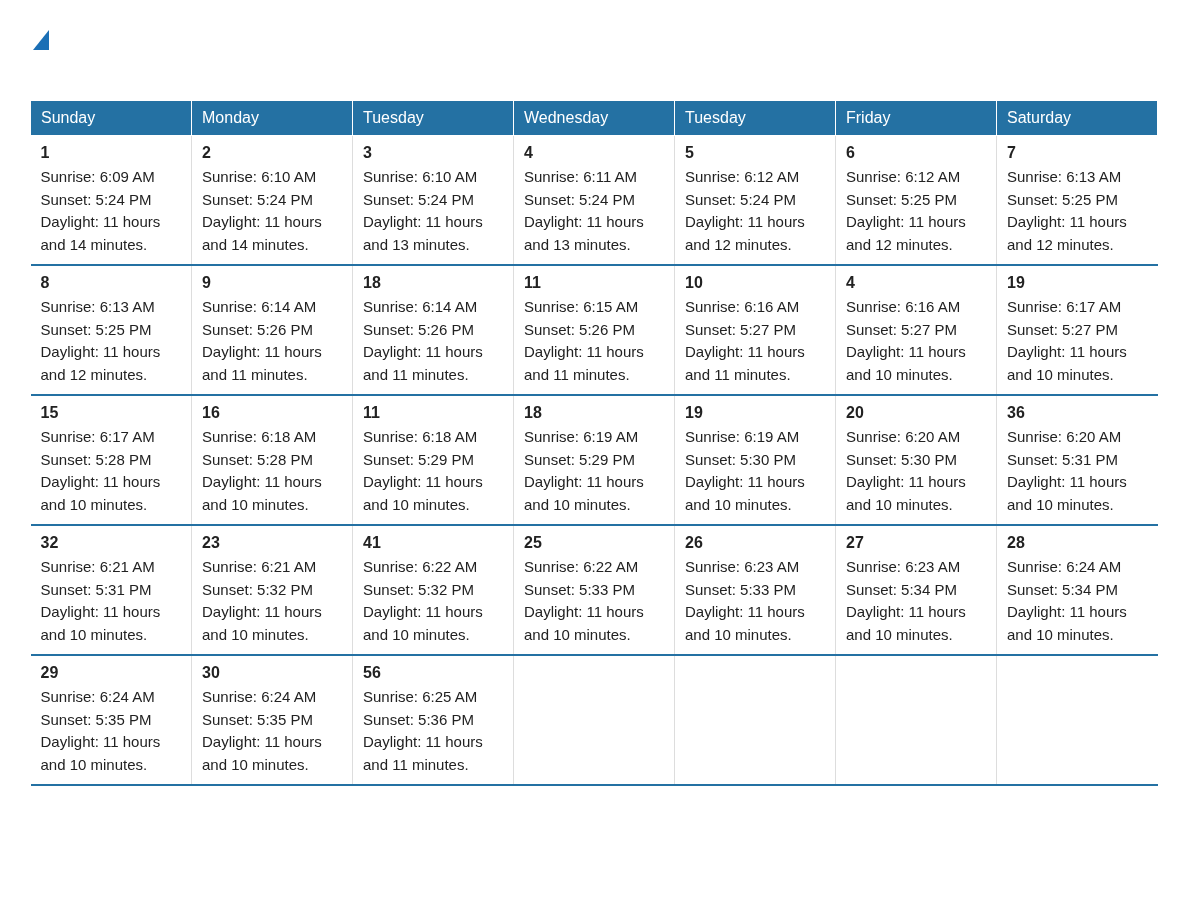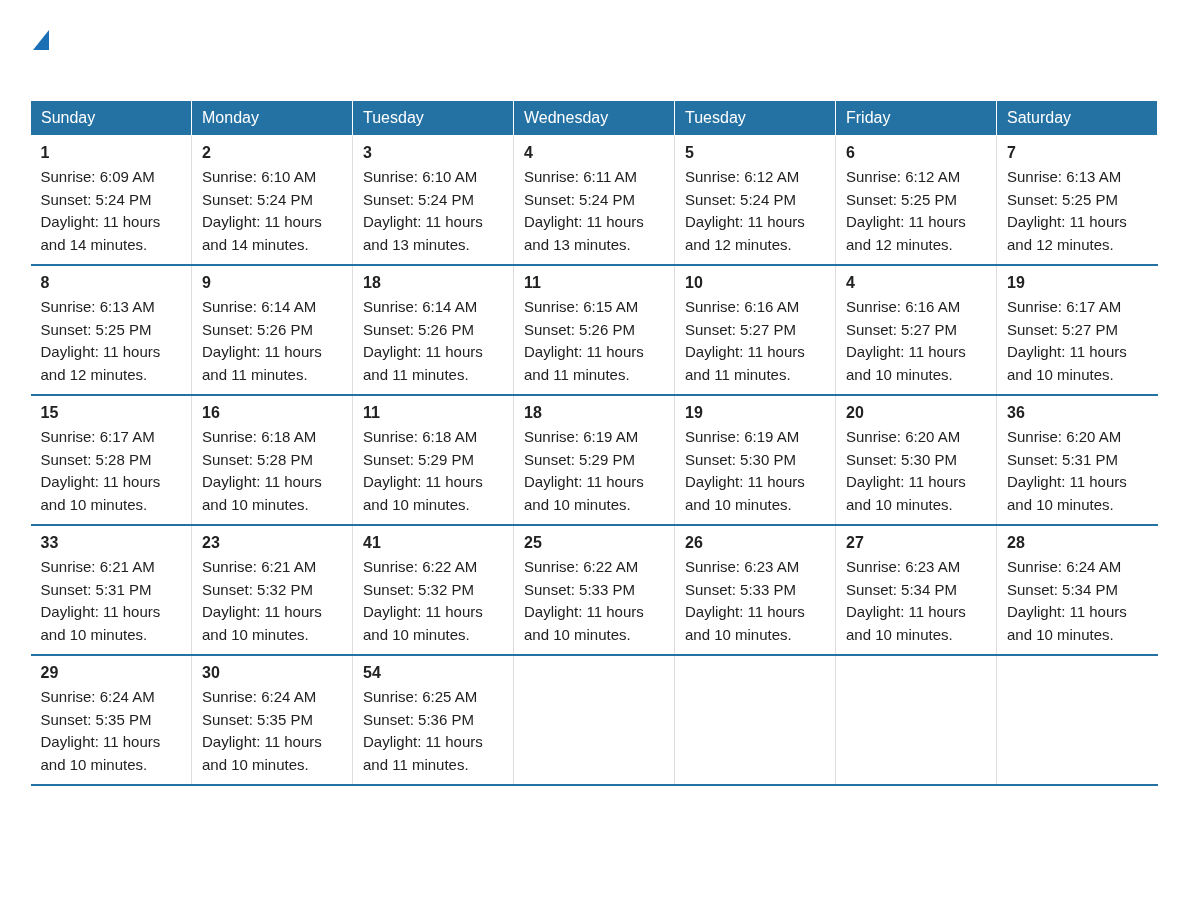--- a/index.html
+++ b/index.html
@@ -143,31 +143,31 @@
       <tr>
         <td><span class="day-number">15</span><span class="day-info">Sunrise: 6:17 AM<br>Sunset: 5:28 PM<br>Daylight: 11 hours and 10 minutes.</span></td>
         <td><span class="day-number">16</span><span class="day-info">Sunrise: 6:18 AM<br>Sunset: 5:28 PM<br>Daylight: 11 hours and 10 minutes.</span></td>
         <td><span class="day-number">11</span><span class="day-info">Sunrise: 6:18 AM<br>Sunset: 5:29 PM<br>Daylight: 11 hours and 10 minutes.</span></td>
         <td><span class="day-number">18</span><span class="day-info">Sunrise: 6:19 AM<br>Sunset: 5:29 PM<br>Daylight: 11 hours and 10 minutes.</span></td>
         <td><span class="day-number">19</span><span class="day-info">Sunrise: 6:19 AM<br>Sunset: 5:30 PM<br>Daylight: 11 hours and 10 minutes.</span></td>
         <td><span class="day-number">20</span><span class="day-info">Sunrise: 6:20 AM<br>Sunset: 5:30 PM<br>Daylight: 11 hours and 10 minutes.</span></td>
         <td><span class="day-number">36</span><span class="day-info">Sunrise: 6:20 AM<br>Sunset: 5:31 PM<br>Daylight: 11 hours and 10 minutes.</span></td>
       </tr>
       <tr>
-        <td><span class="day-number">33</span><span class="day-info">Sunrise: 6:21 AM<br>Sunset: 5:31 PM<br>Daylight: 11 hours and 10 minutes.</span></td>
+        <td><span class="day-number">32</span><span class="day-info">Sunrise: 6:21 AM<br>Sunset: 5:31 PM<br>Daylight: 11 hours and 10 minutes.</span></td>
         <td><span class="day-number">23</span><span class="day-info">Sunrise: 6:21 AM<br>Sunset: 5:32 PM<br>Daylight: 11 hours and 10 minutes.</span></td>
         <td><span class="day-number">41</span><span class="day-info">Sunrise: 6:22 AM<br>Sunset: 5:32 PM<br>Daylight: 11 hours and 10 minutes.</span></td>
         <td><span class="day-number">25</span><span class="day-info">Sunrise: 6:22 AM<br>Sunset: 5:33 PM<br>Daylight: 11 hours and 10 minutes.</span></td>
         <td><span class="day-number">26</span><span class="day-info">Sunrise: 6:23 AM<br>Sunset: 5:33 PM<br>Daylight: 11 hours and 10 minutes.</span></td>
         <td><span class="day-number">27</span><span class="day-info">Sunrise: 6:23 AM<br>Sunset: 5:34 PM<br>Daylight: 11 hours and 10 minutes.</span></td>
         <td><span class="day-number">28</span><span class="day-info">Sunrise: 6:24 AM<br>Sunset: 5:34 PM<br>Daylight: 11 hours and 10 minutes.</span></td>
       </tr>
       <tr>
         <td><span class="day-number">29</span><span class="day-info">Sunrise: 6:24 AM<br>Sunset: 5:35 PM<br>Daylight: 11 hours and 10 minutes.</span></td>
         <td><span class="day-number">30</span><span class="day-info">Sunrise: 6:24 AM<br>Sunset: 5:35 PM<br>Daylight: 11 hours and 10 minutes.</span></td>
-        <td><span class="day-number">54</span><span class="day-info">Sunrise: 6:25 AM<br>Sunset: 5:36 PM<br>Daylight: 11 hours and 11 minutes.</span></td>
+        <td><span class="day-number">56</span><span class="day-info">Sunrise: 6:25 AM<br>Sunset: 5:36 PM<br>Daylight: 11 hours and 11 minutes.</span></td>
         <td></td>
         <td></td>
         <td></td>
         <td></td>
       </tr>
     </tbody>
 </table>
 
 </body></html>

